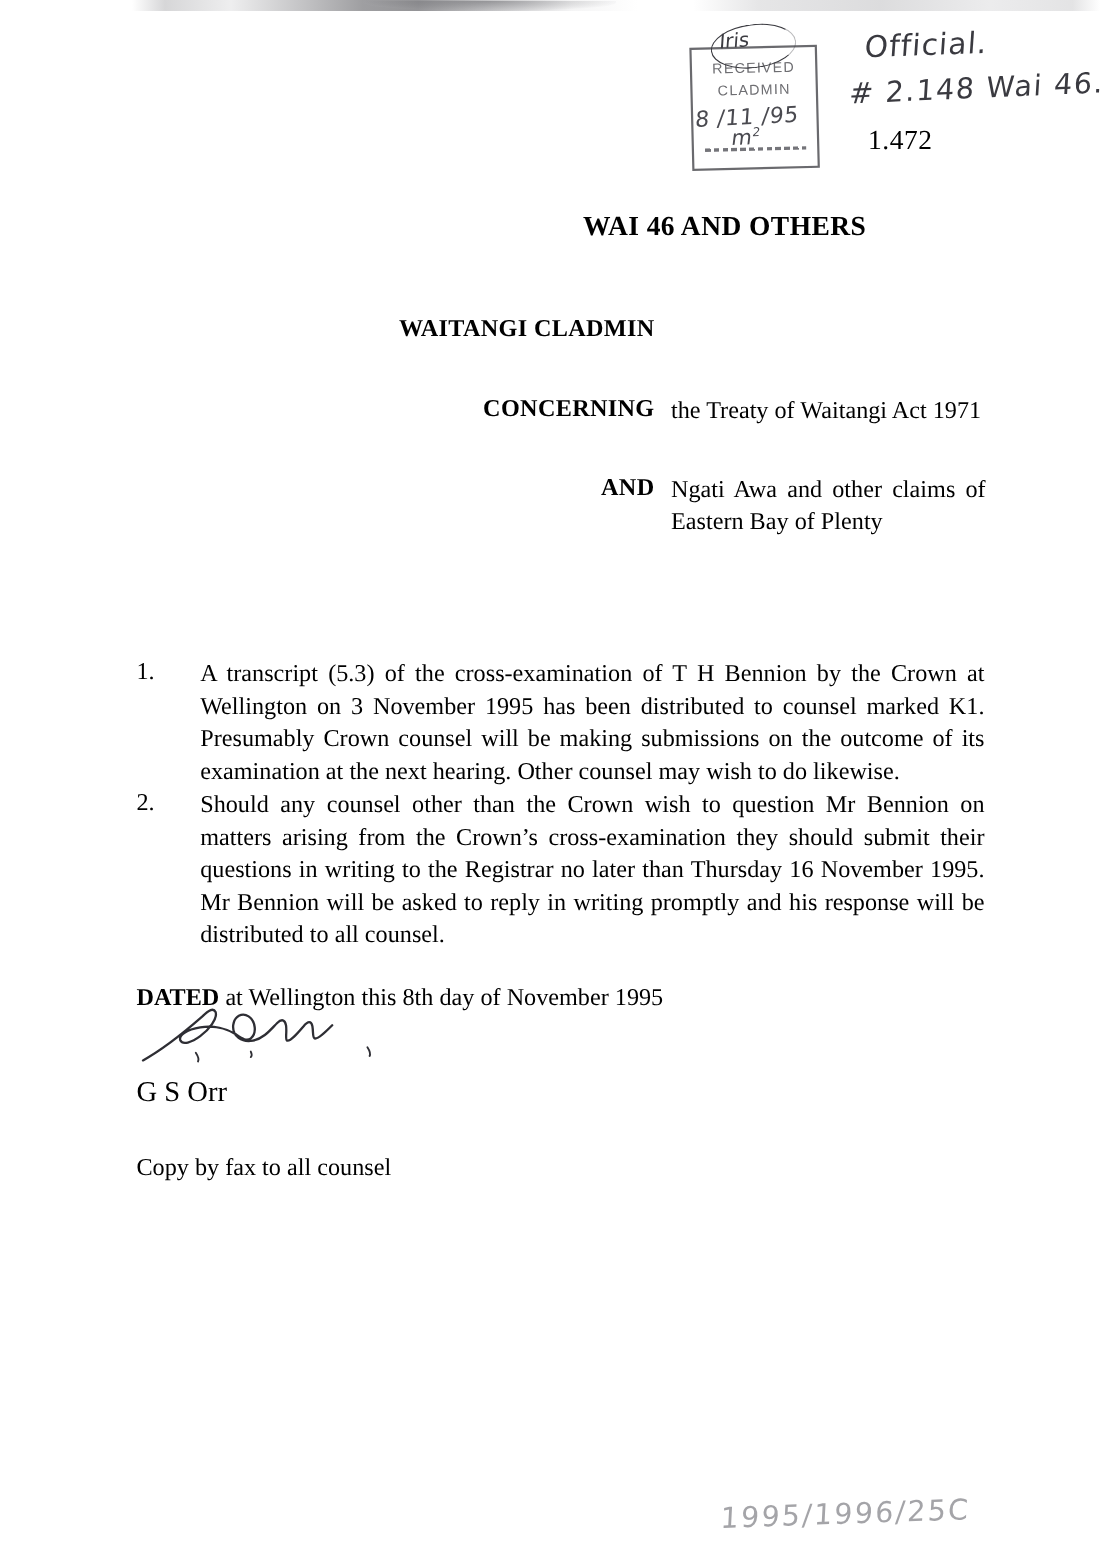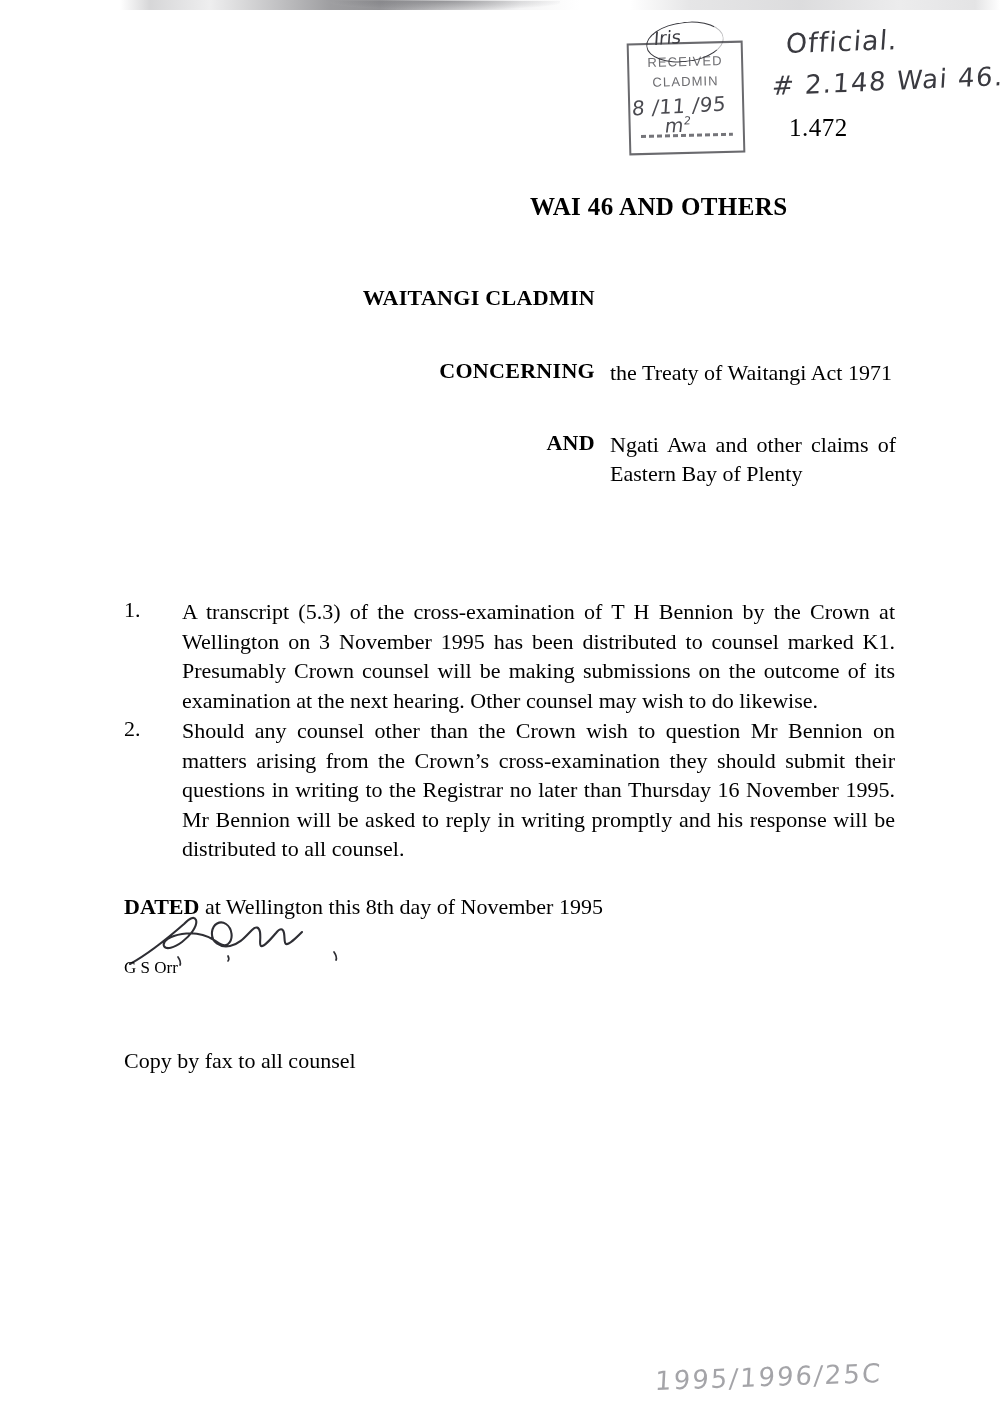--- a/index.html
+++ b/index.html
@@ -243,22 +243,22 @@
   .signature {
     position: absolute;
     left: 128px;
     top: 902px;
     width: 240px;
     height: 66px;
   }
   .sig-name {
     position: absolute;
     left: 124px;
-    top: 958px;
-    font-size: 17px;
+    top: 978px;
+    font-size: 26px;
   }
   .sig-role {
     position: absolute;
     left: 124px;
     top: 1004px;
     font-size: 22px;
   }
   .copy-note {
     position: absolute;
     left: 124px;

